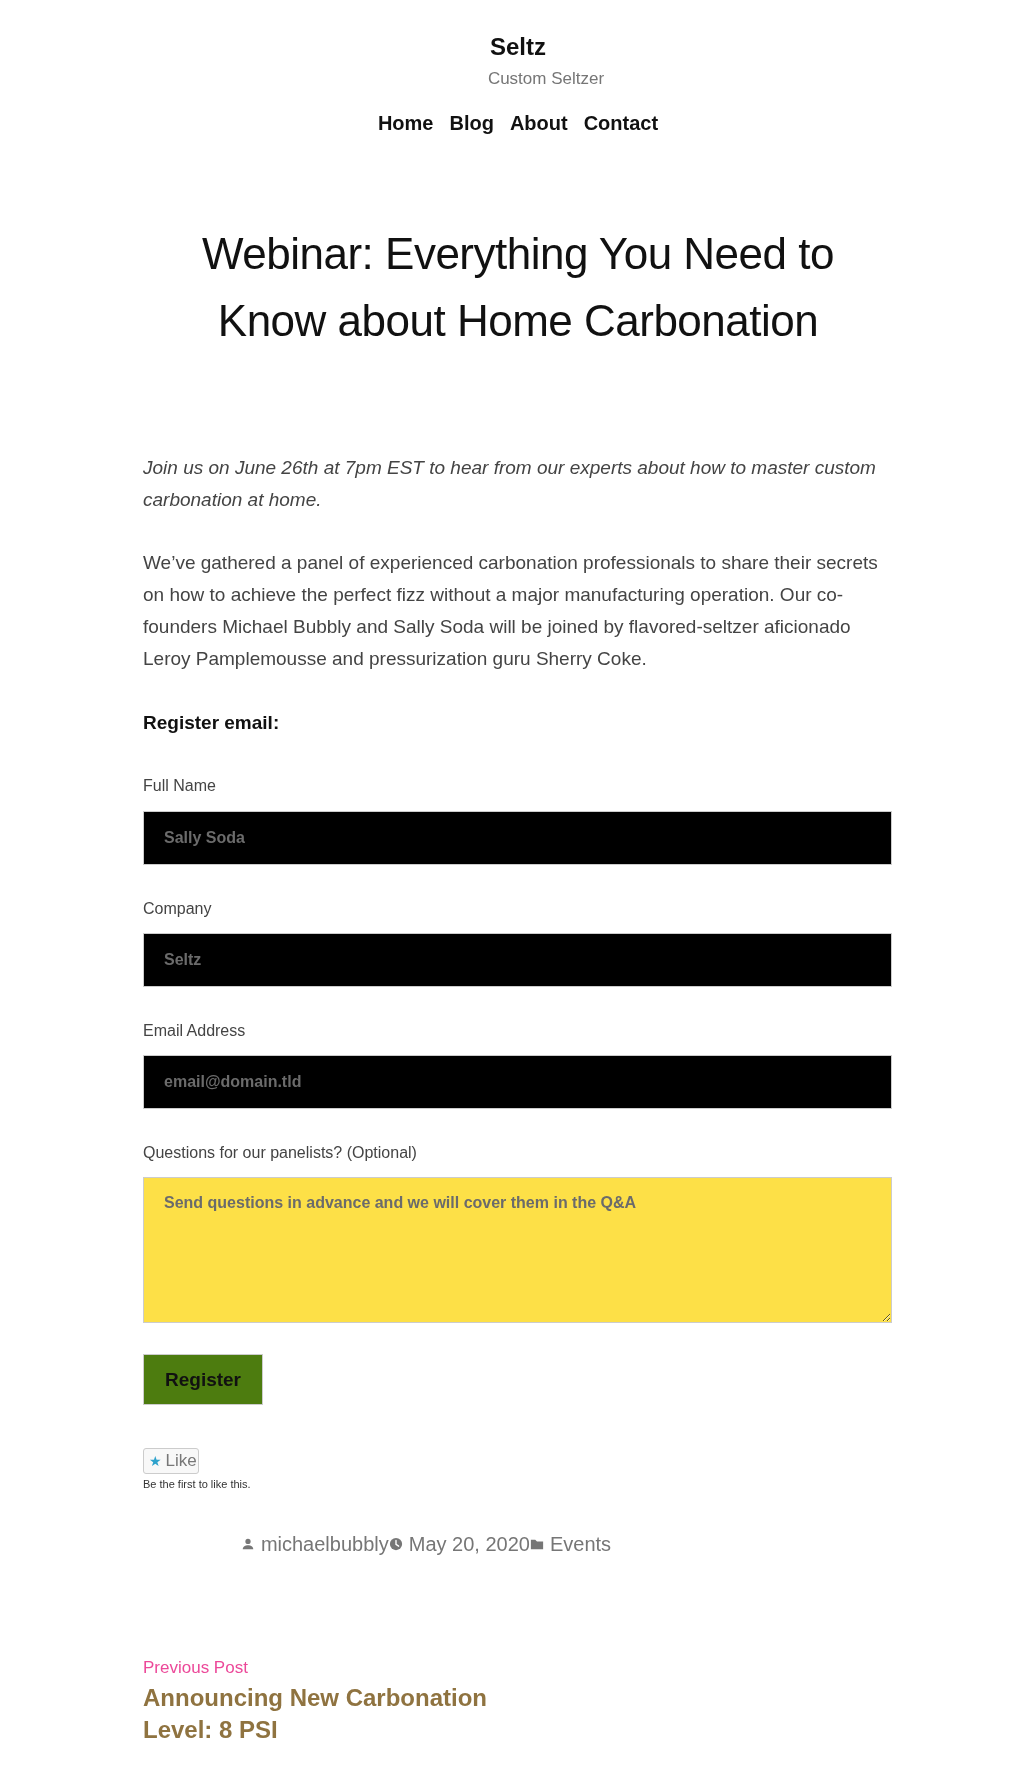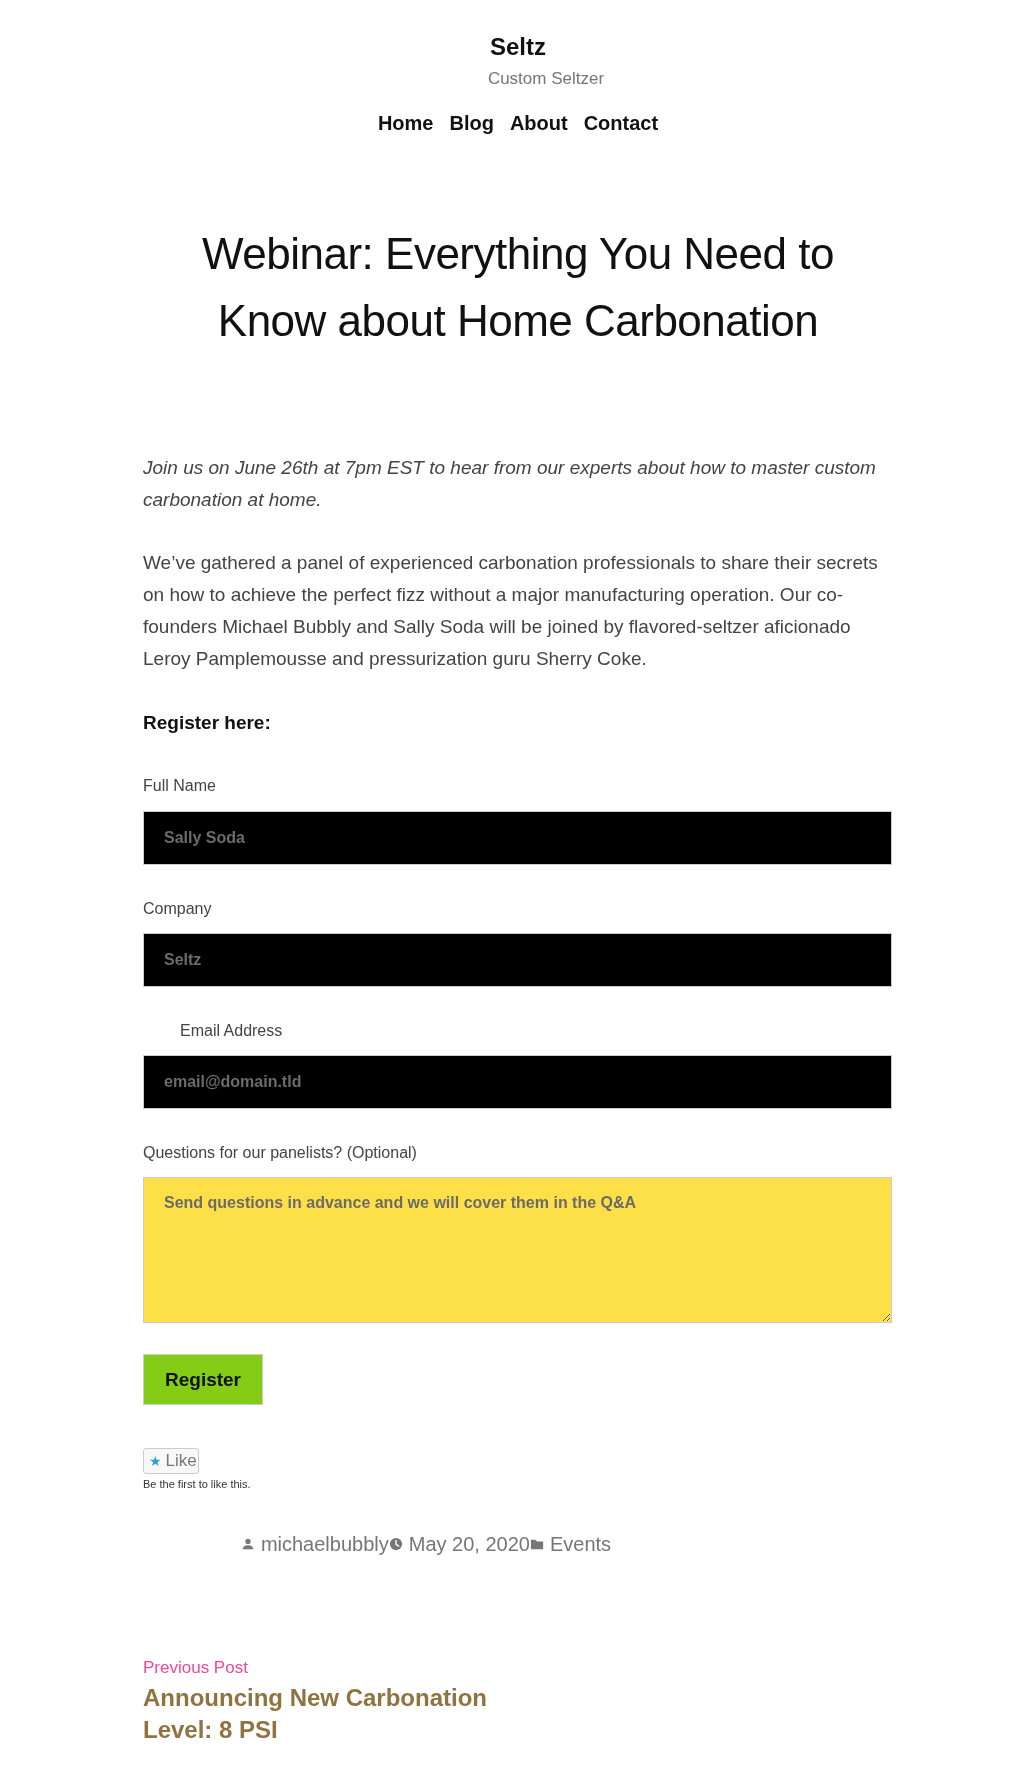--- a/index.html
+++ b/index.html
@@ -18,21 +18,21 @@
     .intro { top: 452px; font-size: 19px; font-style: italic; line-height: 32px; color: #444; }
     .body-p { top: 547px; font-size: 19px; line-height: 32px; color: #444; }
     .register-heading { top: 710px; font-size: 19px; font-weight: bold; color: #111; line-height: 26px; }
 
     .field-label { position: absolute; left: 143px; font-size: 16px; color: #444; line-height: 20px; }
     .field-input { position: absolute; left: 143px; width: 749px; height: 54px; border: 1px solid #cccccc; background: #000000; padding: 8px 20px; font-family: "Liberation Sans", sans-serif; font-size: 16px; font-weight: bold; color: #6b6b6b; }
     .field-input::placeholder { color: #6b6b6b; opacity: 1; }
     .field-textarea { position: absolute; left: 143px; width: 749px; height: 146px; border: 1px solid #cccccc; background: #fde047; padding: 16px 20px; font-family: "Liberation Sans", sans-serif; font-size: 16px; font-weight: bold; color: #6b6b6b; resize: vertical; }
     .field-textarea::placeholder { color: #6b6b6b; opacity: 1; }
 
-    .register-btn { position: absolute; left: 143px; top: 1354px; width: 120px; height: 51px; border: 1px solid #cccccc; background: #84cc16; font-family: "Liberation Sans", sans-serif; font-size: 19px; font-weight: bold; color: #111; cursor: pointer; }
+    .register-btn { position: absolute; left: 143px; top: 1354px; width: 120px; height: 51px; border: 1px solid #cccccc; background: #4d7c0f; font-family: "Liberation Sans", sans-serif; font-size: 19px; font-weight: bold; color: #111; cursor: pointer; }
 
     .like-btn { position: absolute; left: 143px; top: 1448px; width: 56px; height: 26px; border: 1px solid #cccccc; border-radius: 3px; background: #f8f8f8; display: flex; align-items: center; padding-left: 5px; gap: 4px; cursor: pointer; }
     .like-star { color: #2ea2cc; font-size: 14px; line-height: 14px; }
     .like-label { font-size: 17px; color: #777; font-family: "Liberation Sans", sans-serif; }
     .like-text { position: absolute; left: 143px; top: 1478px; font-size: 11px; color: #333; font-family: "Liberation Sans", sans-serif; }
 
     .meta { position: absolute; top: 1533px; left: 0; width: 852px; display: flex; justify-content: center; align-items: center; font-size: 20px; color: #767676; line-height: 22px; }
     .meta-item { display: flex; align-items: center; gap: 6px; }
     .meta-item a { color: #767676; text-decoration: none; }
     .meta-icon { display: inline-block; width: 14px; height: 14px; }
@@ -51,30 +51,30 @@
     <a href="#">Blog</a>
     <a href="#">About</a>
     <a href="#">Contact</a>
   </nav>
 </header>
 
 <h1 class="entry-title">Webinar: Everything You Need to Know about Home Carbonation</h1>
 
 <p class="content intro">Join us on June 26th at 7pm EST to hear from our experts about how to master custom carbonation at home.</p>
 <p class="content body-p">We’ve gathered a panel of experienced carbonation professionals to share their secrets on how to achieve the perfect fizz without a major manufacturing operation. Our co-founders Michael Bubbly and Sally Soda will be joined by flavored-seltzer aficionado Leroy Pamplemousse and pressurization guru Sherry Coke.</p>
-<p class="content register-heading">Register here:</p>
+<p class="content register-heading">Register email:</p>
 
 <form>
   <label class="field-label" style="top:776px;">Full Name</label>
   <input class="field-input" style="top: 811px;" type="text" value="Sally Soda">
 
   <label class="field-label" style="top:899px;">Company</label>
   <input class="field-input" style="top: 933px;" type="text" value="Seltz">
 
-  <label class="field-label" style="top:1021px;margin-left:37px;">Email Address</label>
+  <label class="field-label" style="top:1021px;">Email Address</label>
   <input class="field-input" style="top: 1055px;" type="email" placeholder="email@domain.tld">
 
   <label class="field-label" style="top:1143px;">Questions for our panelists? (Optional)</label>
   <textarea class="field-textarea" style="top: 1177px;" placeholder="Send questions in advance and we will cover them in the Q&amp;A"></textarea>
 
   <button class="register-btn" type="submit">Register</button>
 </form>
 
 <div class="like-btn">
   <span class="like-star">★</span>

